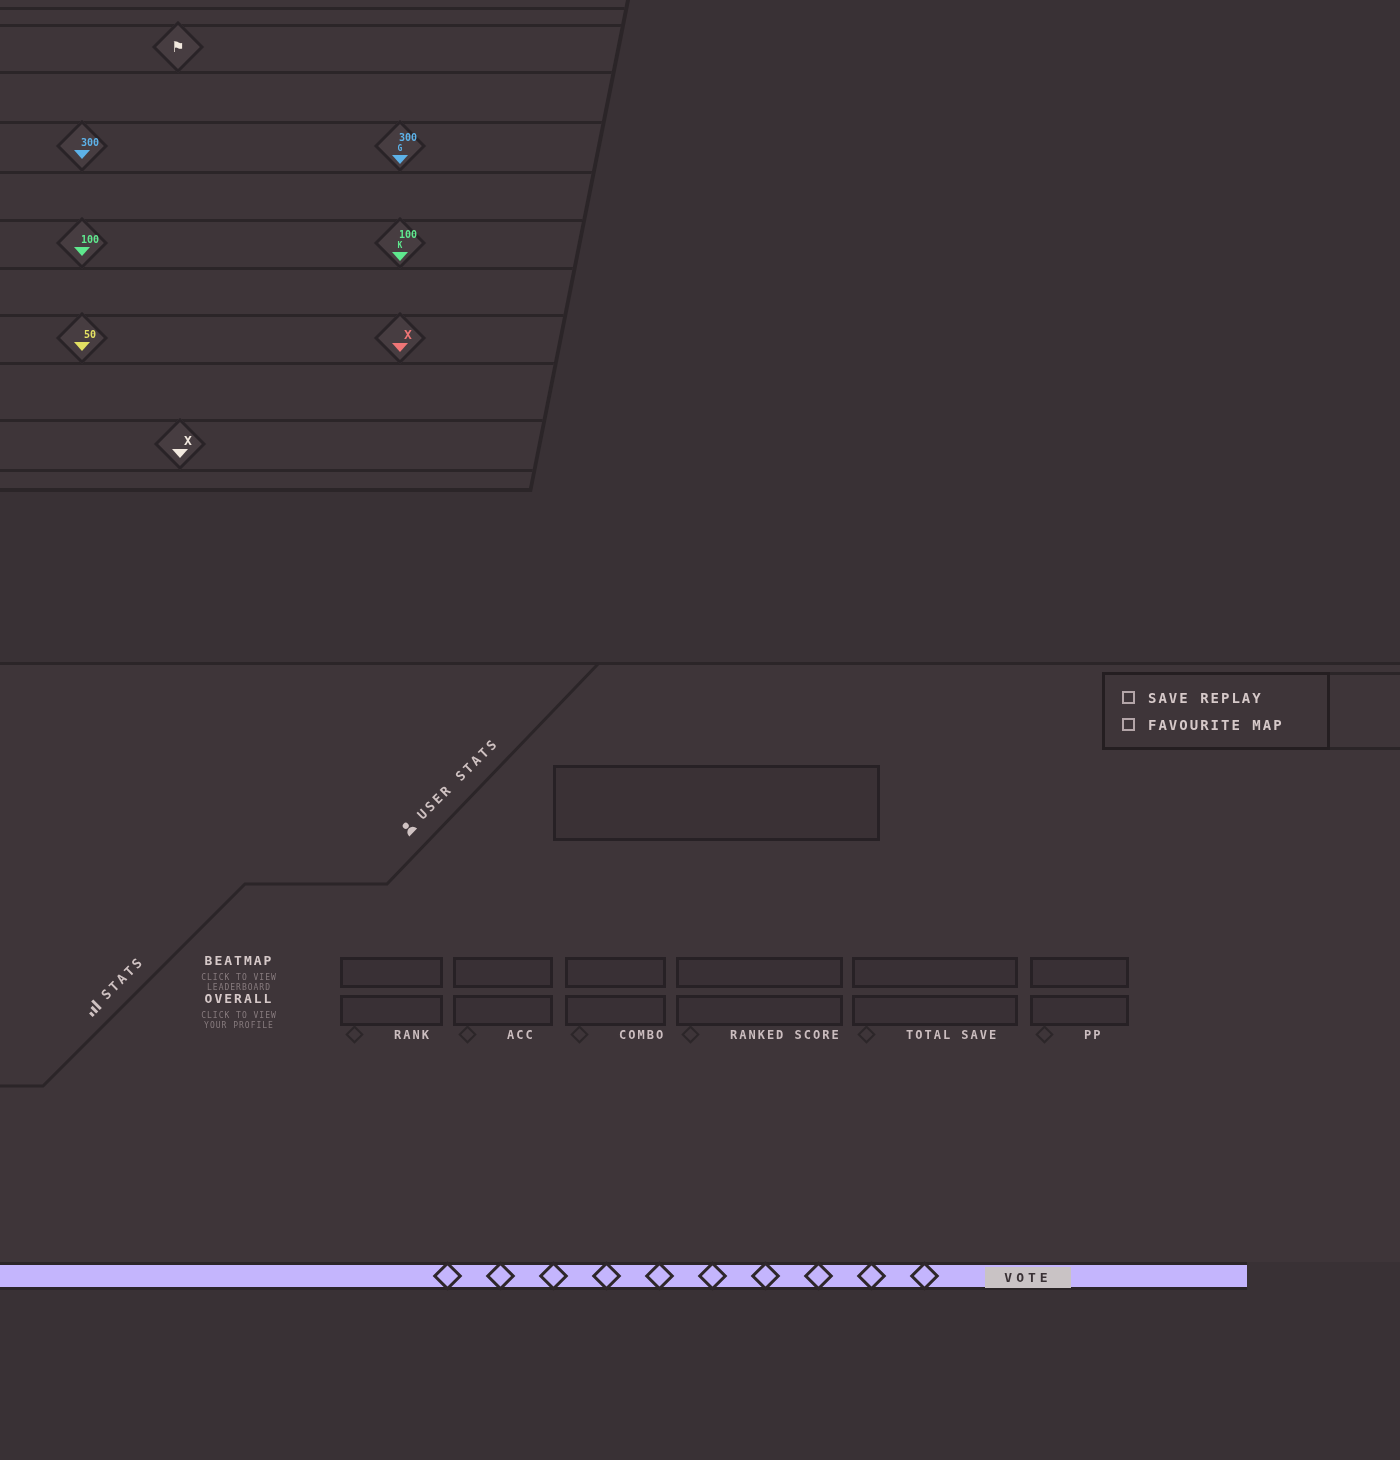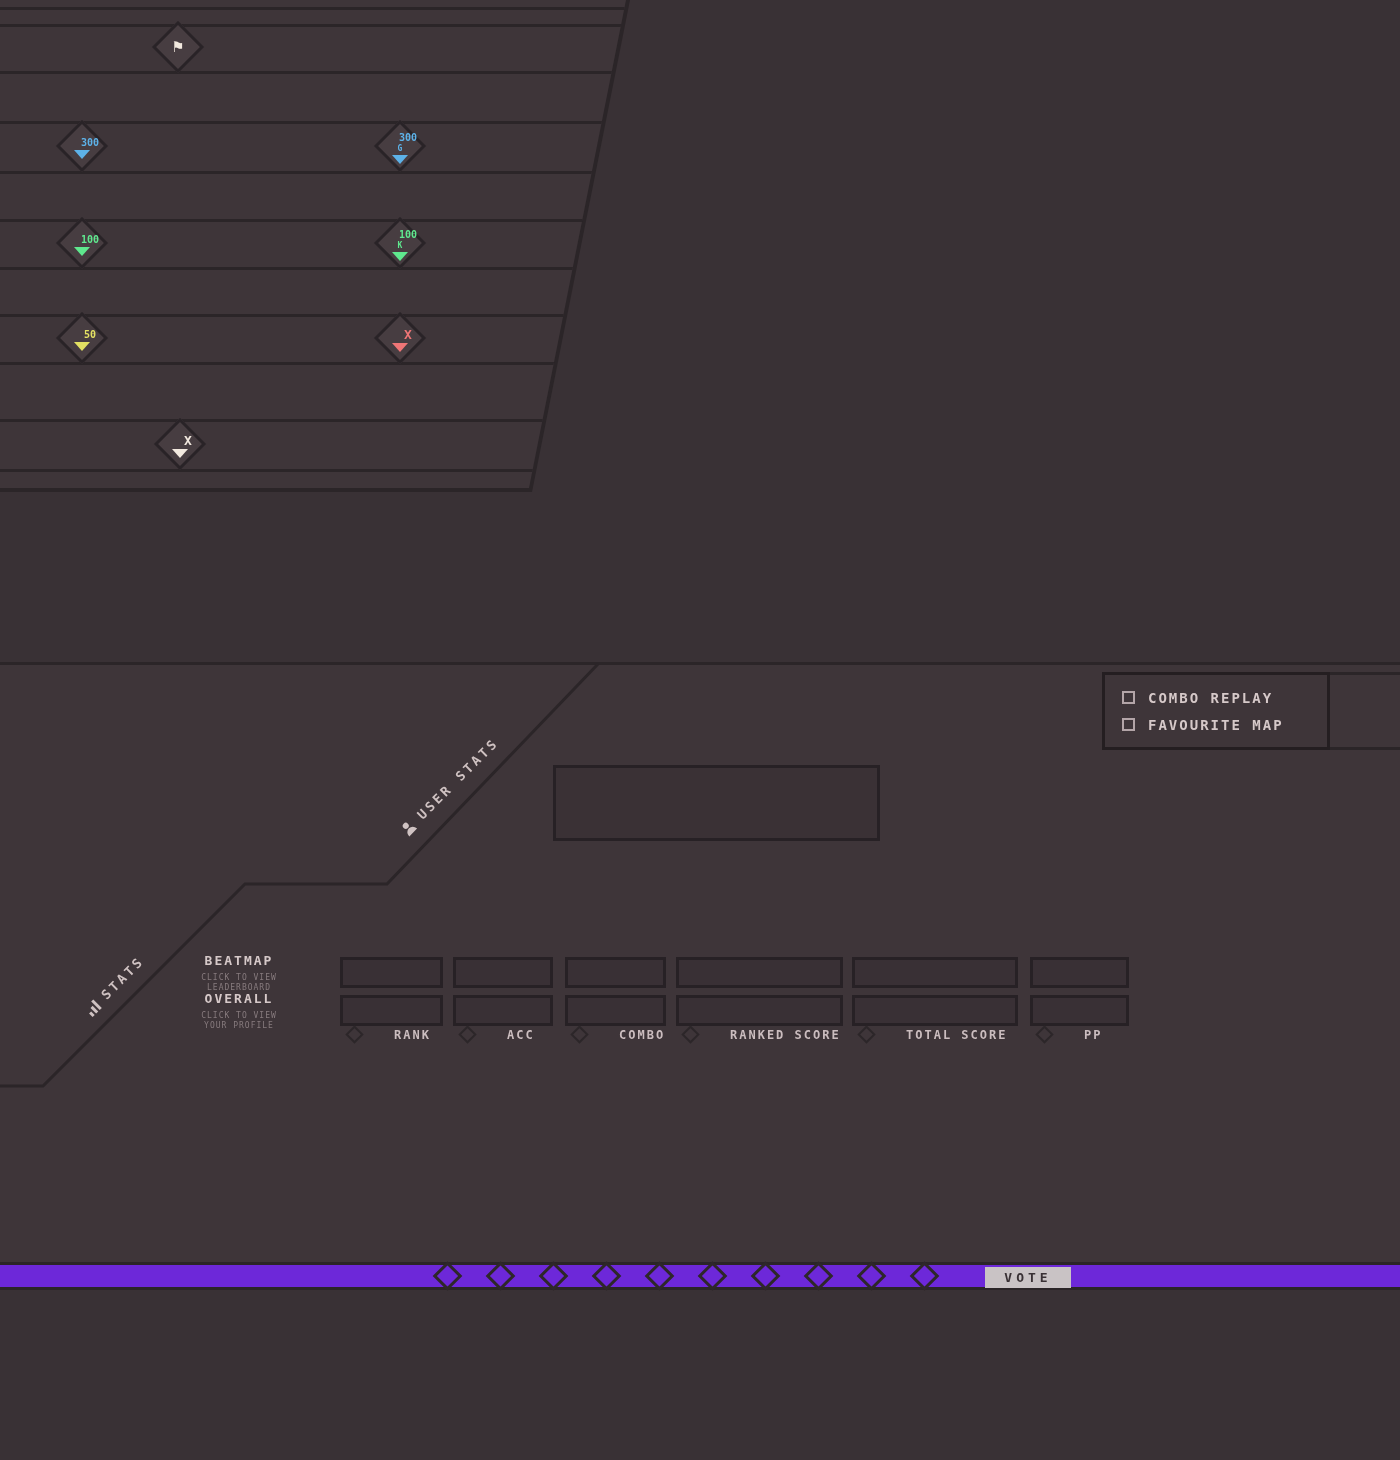--- a/index.html
+++ b/index.html
@@ -67,21 +67,21 @@
   .sbox{position:absolute;height:31px;background:#393035;border:3px solid #272125;box-sizing:border-box;}
   .r1{top:295px}.r2{top:333px}
   .c1{left:340px;width:103px}.c2{left:453px;width:100px}.c3{left:565px;width:101px}
   .c4{left:676px;width:167px}.c5{left:852px;width:166px}.c6{left:1030px;width:99px}
 
   .col-label{position:absolute;top:366px;display:flex;align-items:center;gap:9px;}
   .mini-diamond{width:9px;height:9px;border:2px solid #2c2629;transform:rotate(45deg);display:inline-block;}
   .col-label .col-text{font-size:12px;font-weight:bold;letter-spacing:2px;color:#cbbdbf;line-height:1;padding-left:24px;}
 
   
-  .rating-bar{position:absolute;left:0;top:1262px;width:1400px;height:28px;background:#6d28d9;
+  .rating-bar{position:absolute;left:0;top:1262px;width:1247px;height:28px;background:#c4b5fd;
     border-top:3px solid #2b2528;border-bottom:3px solid #2b2528;box-sizing:border-box;}
   .rating-diamonds{position:absolute;left:437px;top:50%;transform:translateY(-50%);
     display:flex;gap:32px;}
   .rate-diamond{width:15px;height:15px;border:3px solid #2e272a;transform:rotate(45deg);
     display:inline-block;cursor:pointer;}
   .vote-button{position:absolute;left:985px;top:2px;width:86px;height:21px;background:#c9c3c5;
     color:#393135;font-size:13px;font-weight:bold;letter-spacing:4px;
     display:flex;align-items:center;justify-content:center;cursor:pointer;}
 
   .rate-banner{position:absolute;left:443px;top:1289px;width:514px;height:30px;background:#2b2528;
@@ -182,21 +182,21 @@
     <svg class="zigzag" width="1400" height="600" viewBox="0 0 1400 600">
       <polyline points="598,2 387,222 245,222 43,424 -2,424" fill="none" stroke="#2b2528" stroke-width="3"></polyline>
     </svg>
 
     <div class="edge-line" style="top:10px"></div>
     <div class="edge-line" style="top:85px"></div>
 
     <div class="actions-box">
       <div class="action-row">
         <span class="checkbox-icon"></span>
-        <span class="action-label">COMBO REPLAY</span>
+        <span class="action-label">SAVE REPLAY</span>
       </div>
       <div class="action-row">
         <span class="checkbox-icon"></span>
         <span class="action-label">FAVOURITE MAP</span>
       </div>
     </div>
 
     <div class="diag-tag" style="left:404px;top:164px">
       <span class="person-icon"></span>
       <span class="tag-text">USER STATS</span>
@@ -253,21 +253,21 @@
     <div class="col-label" style="left:573px">
       <span class="mini-diamond"></span>
       <span class="col-text">COMBO</span>
     </div>
     <div class="col-label" style="left:684px">
       <span class="mini-diamond"></span>
       <span class="col-text">RANKED SCORE</span>
     </div>
     <div class="col-label" style="left:860px">
       <span class="mini-diamond"></span>
-      <span class="col-text">TOTAL SCORE</span>
+      <span class="col-text">TOTAL SAVE</span>
     </div>
     <div class="col-label" style="left:1038px">
       <span class="mini-diamond"></span>
       <span class="col-text">PP</span>
     </div>
   </div>
 
   <div class="rating-bar">
     <div class="rating-diamonds">
       <span class="rate-diamond"></span>

